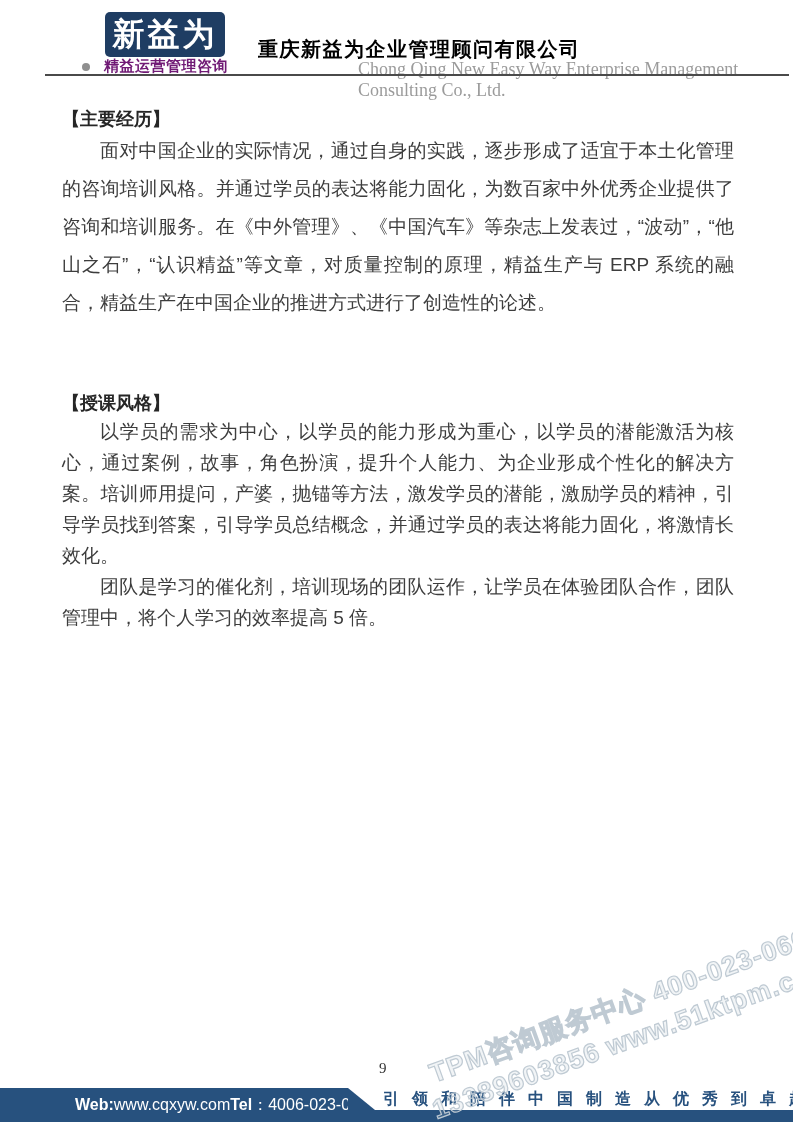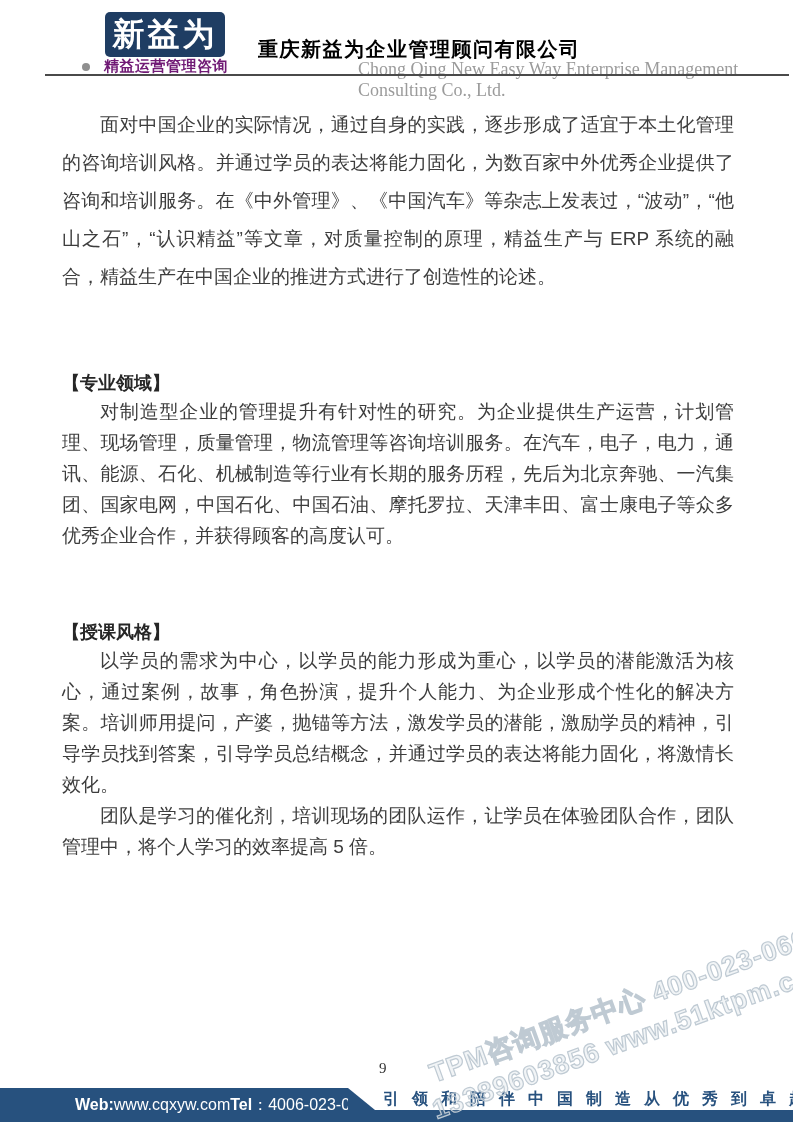--- a/index.html
+++ b/index.html
@@ -56,27 +56,24 @@
     <span class="hdr-dot"></span>
     <div class="logo-box">新益为</div>
     <div class="logo-sub">精益运营管理咨询</div>
     <div class="company-cn">重庆新益为企业管理顾问有限公司</div>
     <div class="company-en">Chong Qing New Easy Way Enterprise Management Consulting Co., Ltd.</div>
     <div class="hdr-rule"></div>
   </header>
 
   <main class="doc">
     <section class="s1">
+      <h2>【主要经历】</h2>
       <p>面对中国企业的实际情况，通过自身的实践，逐步形成了适宜于本土化管理的咨询培训风格。并通过学员的表达将能力固化，为数百家中外优秀企业提供了咨询和培训服务。在《中外管理》、《中国汽车》等杂志上发表过，“波动”，“他山之石”，“认识精益”等文章，对质量控制的原理，精益生产与 ERP 系统的融合，精益生产在中国企业的推进方式进行了创造性的论述。</p>
     </section>
 
-    <section class="s2">
-      <h2>【专业领域】</h2>
-      <p>对制造型企业的管理提升有针对性的研究。为企业提供生产运营，计划管理、现场管理，质量管理，物流管理等咨询培训服务。在汽车，电子，电力，通讯、能源、石化、机械制造等行业有长期的服务历程，先后为北京奔驰、一汽集团、国家电网，中国石化、中国石油、摩托罗拉、天津丰田、富士康电子等众多优秀企业合作，并获得顾客的高度认可。</p>
-    </section>
 
     <section class="s3">
       <h2>【授课风格】</h2>
       <p>以学员的需求为中心，以学员的能力形成为重心，以学员的潜能激活为核心，通过案例，故事，角色扮演，提升个人能力、为企业形成个性化的解决方案。培训师用提问，产婆，抛锚等方法，激发学员的潜能，激励学员的精神，引导学员找到答案，引导学员总结概念，并通过学员的表达将能力固化，将激情长效化。</p>
       <p>团队是学习的催化剂，培训现场的团队运作，让学员在体验团队合作，团队管理中，将个人学习的效率提高 5 倍。</p>
     </section>
   </main>
 
   <div class="watermark">
     <div>TPM咨询服务中心 400-023-060</div>

